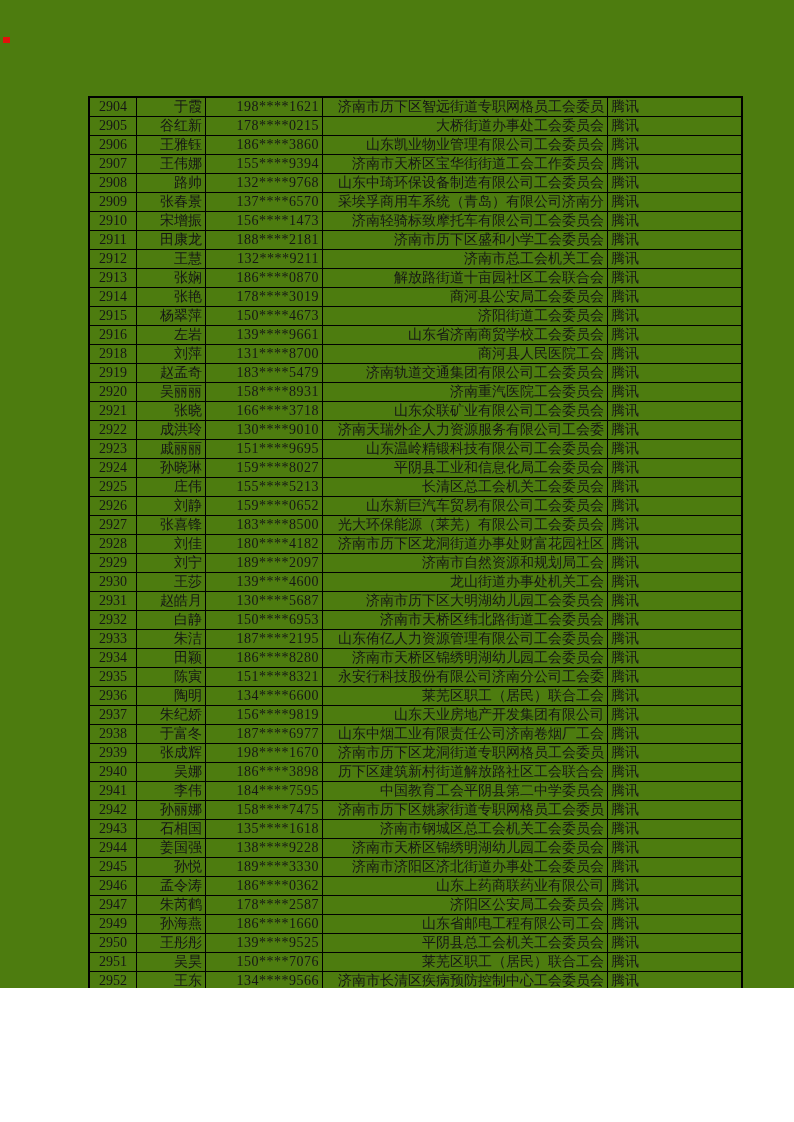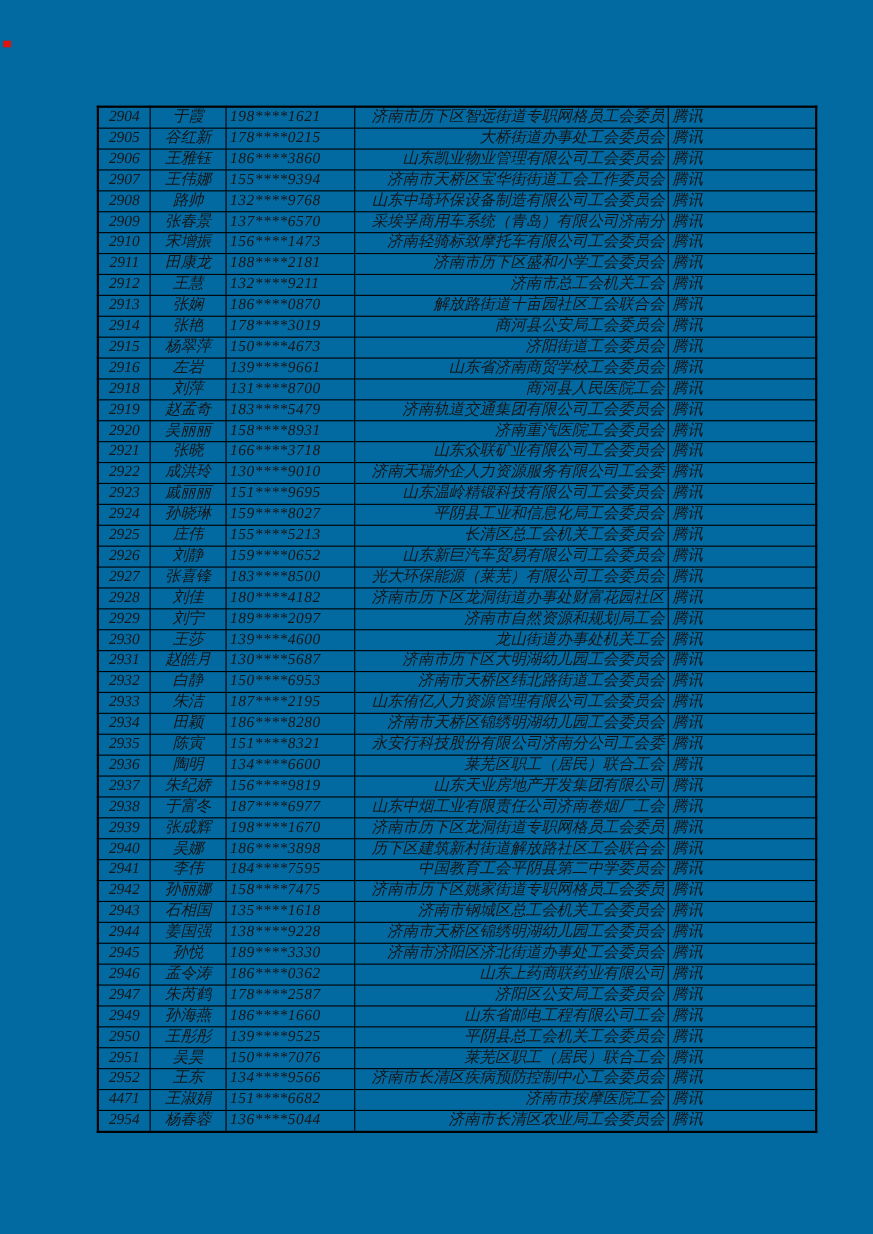--- a/index.html
+++ b/index.html
@@ -4,24 +4,23 @@
 <style>
   html, body {
     margin: 0;
     padding: 0;
     background: #ffffff;
     font-family: "Liberation Serif", serif;
   }
   .page {
     position: relative;
     width: 794px;
-    height: 1122px;
-    background: #0369a1;
+    height: 988px;
+    background: #4d7c0f;
     overflow: hidden;
-    font-style: italic;
   }
   .red-marker {
     position: absolute;
     left: 3px;
     top: 37px;
     width: 7px;
     height: 6px;
     background: #e3120b;
   }
   table.roster {
@@ -38,22 +37,22 @@
     height: 18px;
     font-size: 14px;
     line-height: 16px;
     color: #161616;
     padding: 0 3px;
     overflow: hidden;
     white-space: nowrap;
     vertical-align: middle;
   }
   td.c0 { width: 40px;  text-align: center; padding: 0; }
-  td.c1 { width: 62px;  text-align: center;  }
-  td.c2 { width: 110px; text-align: left; padding: 0; letter-spacing: 0.5px; }
+  td.c1 { width: 62px;  text-align: right;  }
+  td.c2 { width: 110px; text-align: right; padding: 0; letter-spacing: 0.5px; }
   td.c3 { width: 278px; text-align: right;  }
   td.c4 { width: 127px; text-align: left; padding: 0; }
 </style>
 </head>
 <body>
 
 <div class="page">
   <div class="red-marker"></div>
   <table class="roster">
     <tbody id="roster-body">

